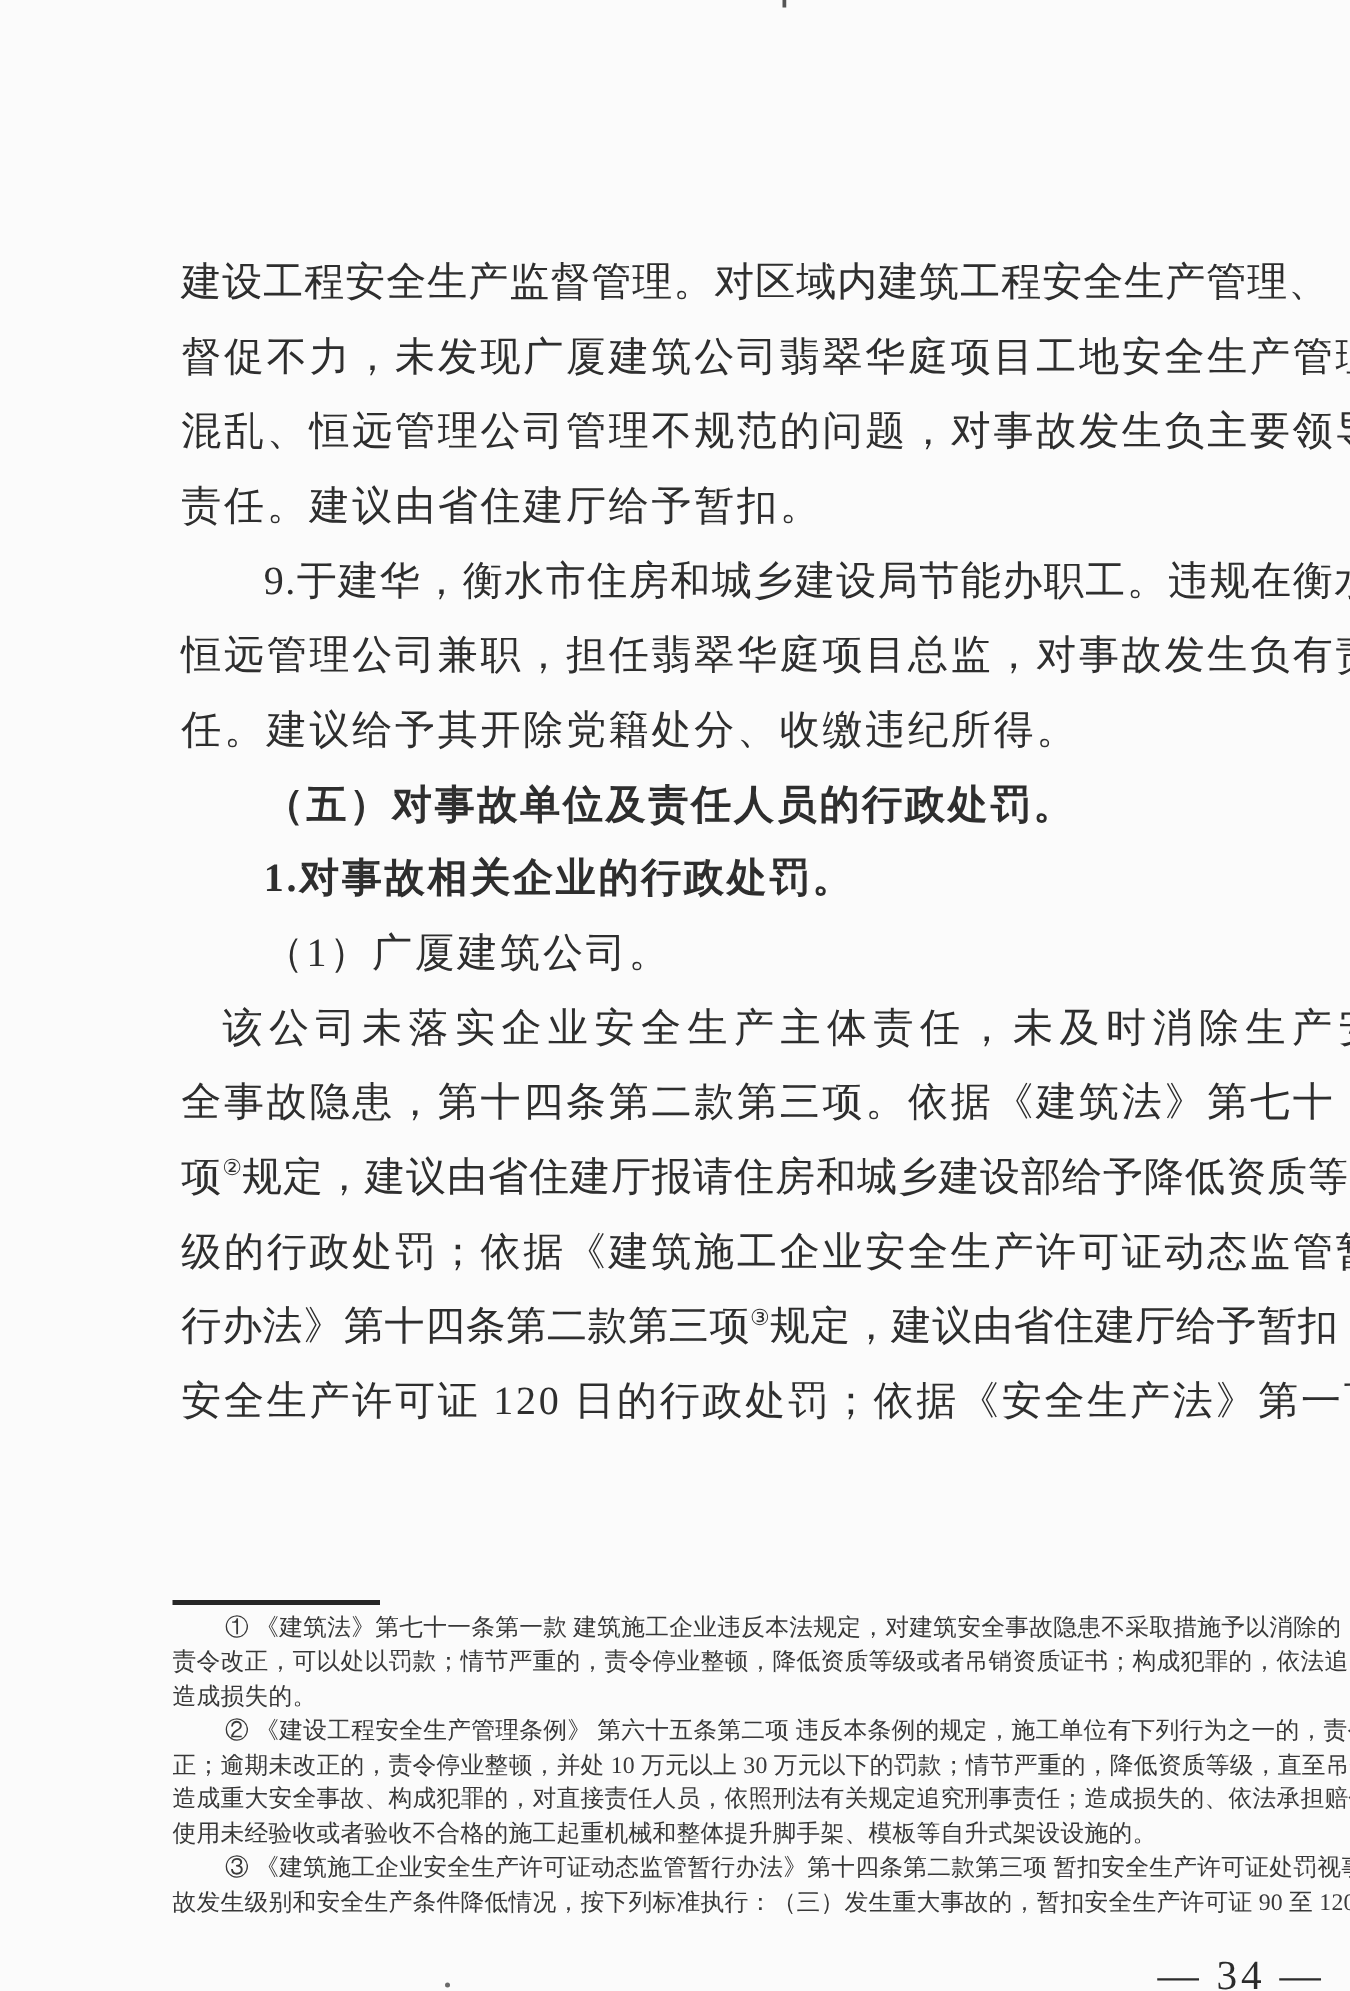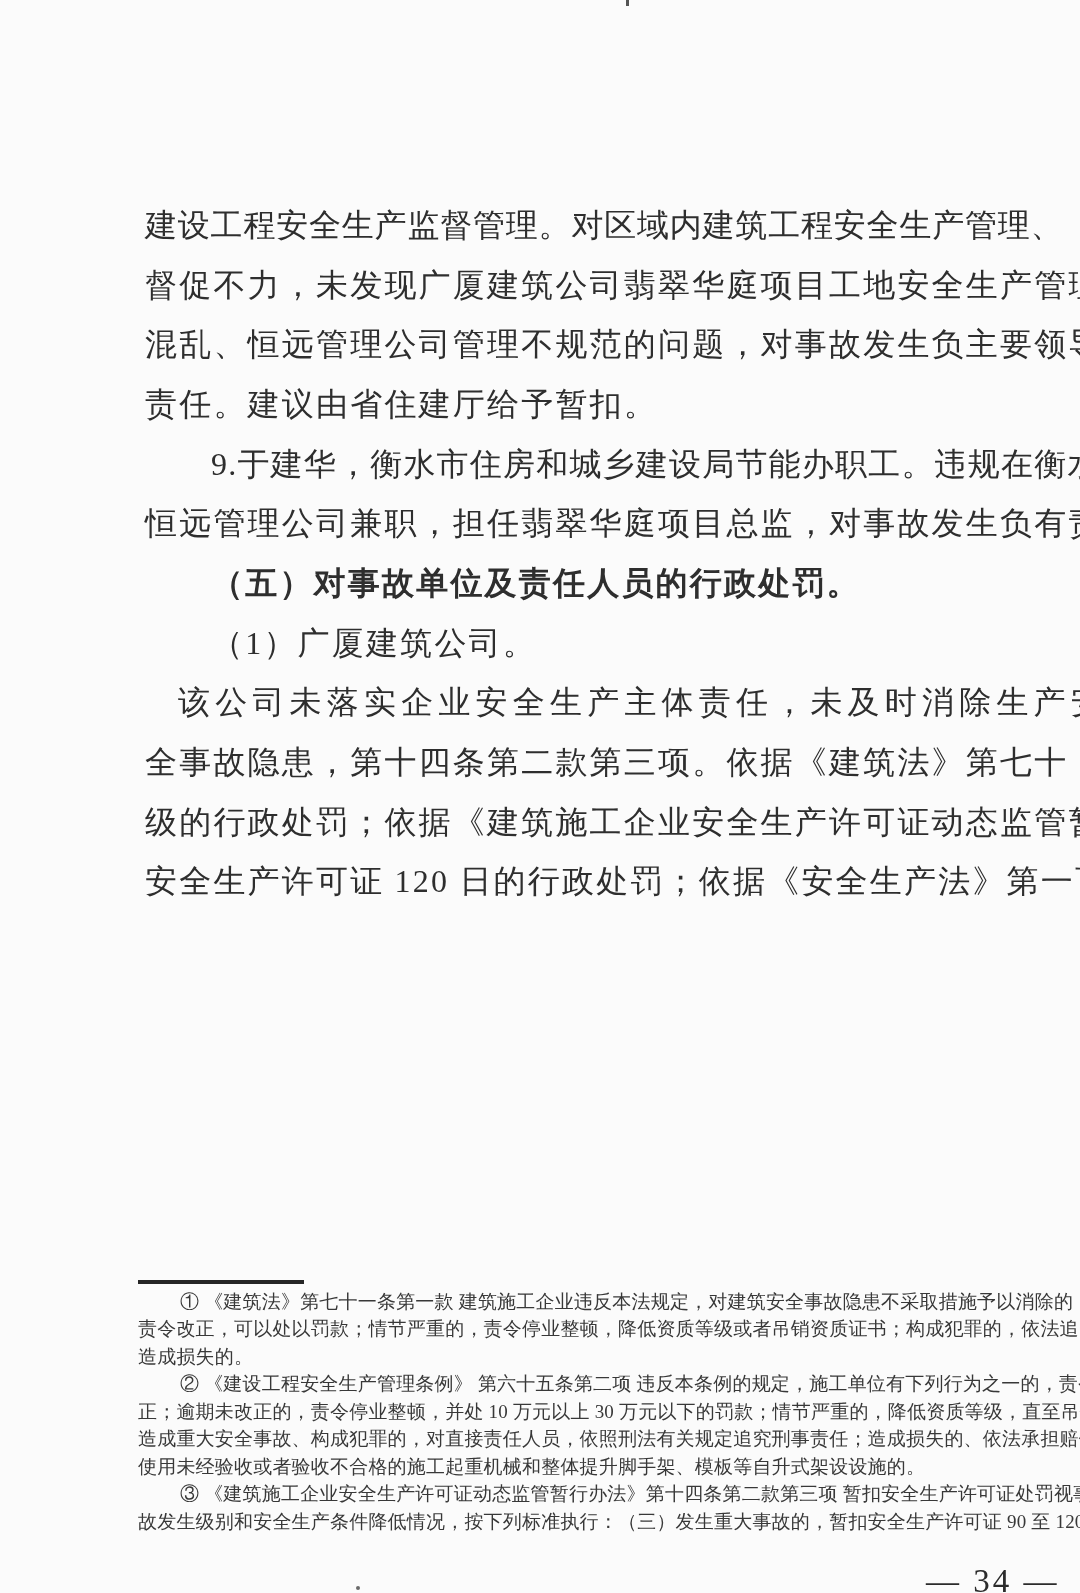--- a/index.html
+++ b/index.html
@@ -57,25 +57,29 @@
 <div class="page">
   <div class="top-tick"></div>
 
   <div class="body-text">
       <div class="bline" style="letter-spacing: 0.8px;">建设工程安全生产监督管理。对区域内建筑工程安全生产管理、</div>
       <div class="bline">督促不力，未发现广厦建筑公司翡翠华庭项目工地安全生产管理</div>
       <div class="bline">混乱、恒远管理公司管理不规范的问题，对事故发生负主要领导</div>
       <div class="bline">责任。建议由省住建厅给予暂扣。</div>
       <div class="bline" style="padding-left: 66px; letter-spacing: 1.2px;">9.于建华，衡水市住房和城乡建设局节能办职工。违规在衡水</div>
       <div class="bline">恒远管理公司兼职，担任翡翠华庭项目总监，对事故发生负有责</div>
+      <div class="bline">任。建议给予其开除党籍处分、收缴违纪所得。</div>
       <div class="bline bold" style="padding-left: 66px; text-align: right;">（五）对事故单位及责任人员的行政处罚。</div>
+      <div class="bline bold" style="padding-left: 66px;">1.对事故相关企业的行政处罚。</div>
       <div class="bline" style="padding-left: 66px; text-align: center;">（1）广厦建筑公司。</div>
       <div class="bline" style="padding-left: 33px; letter-spacing: 5.2px;">该公司未落实企业安全生产主体责任，未及时消除生产安</div>
       <div class="bline">全事故隐患，第十四条第二款第三项。依据《建筑法》第七十</div>
+      <div class="bline" style="letter-spacing: 0.8px;">项<sup>②</sup>规定，建议由省住建厅报请住房和城乡建设部给予降低资质等</div>
       <div class="bline">级的行政处罚；依据《建筑施工企业安全生产许可证动态监管暂</div>
+      <div class="bline" style="letter-spacing: 0.5px;">行办法》第十四条第二款第三项<sup>③</sup>规定，建议由省住建厅给予暂扣</div>
       <div class="bline">安全生产许可证 120 日的行政处罚；依据《安全生产法》第一百</div>
     </div>
 
   <div class="fn-sep"></div>
   <div class="footnotes">
       <div class="fline findent">① 《建筑法》第七十一条第一款 建筑施工企业违反本法规定，对建筑安全事故隐患不采取措施予以消除的，</div>
       <div class="fline">责令改正，可以处以罚款；情节严重的，责令停业整顿，降低资质等级或者吊销资质证书；构成犯罪的，依法追究</div>
       <div class="fline">造成损失的。</div>
       <div class="fline findent">② 《建设工程安全生产管理条例》 第六十五条第二项 违反本条例的规定，施工单位有下列行为之一的，责令限期改</div>
       <div class="fline">正；逾期未改正的，责令停业整顿，并处 10 万元以上 30 万元以下的罚款；情节严重的，降低资质等级，直至吊销资质证书；</div>

